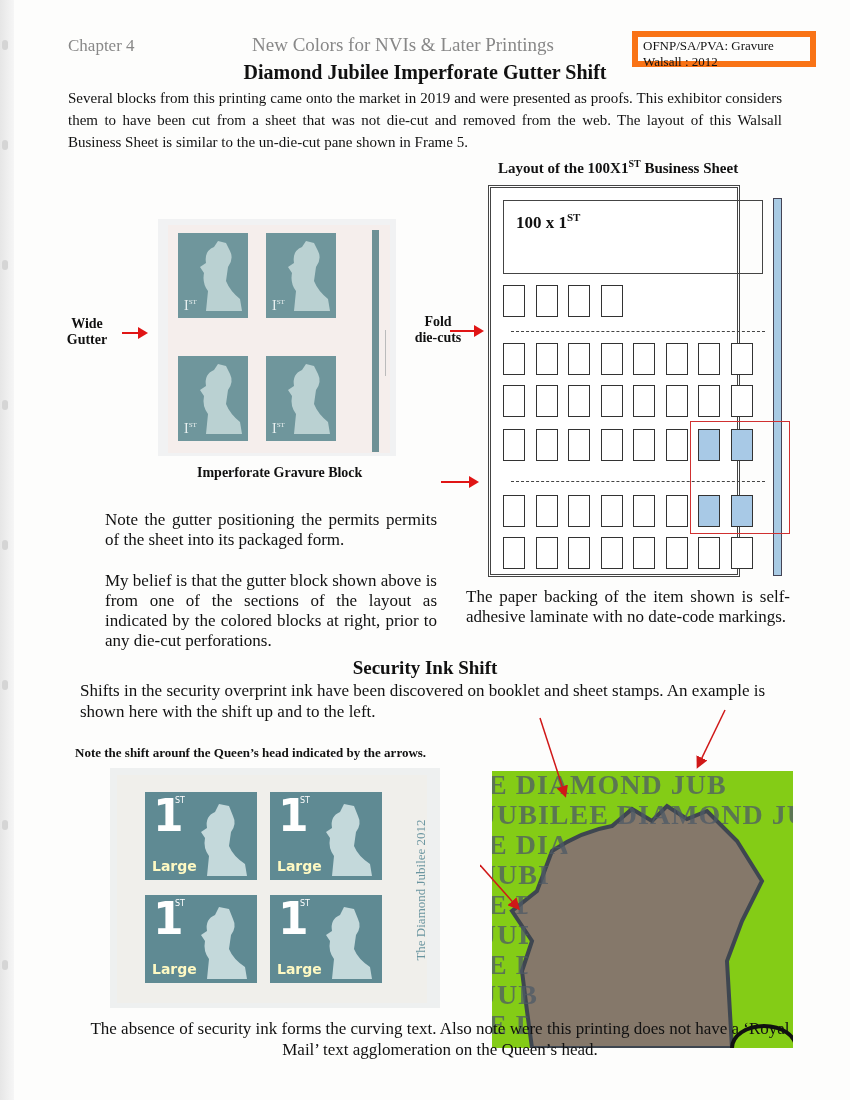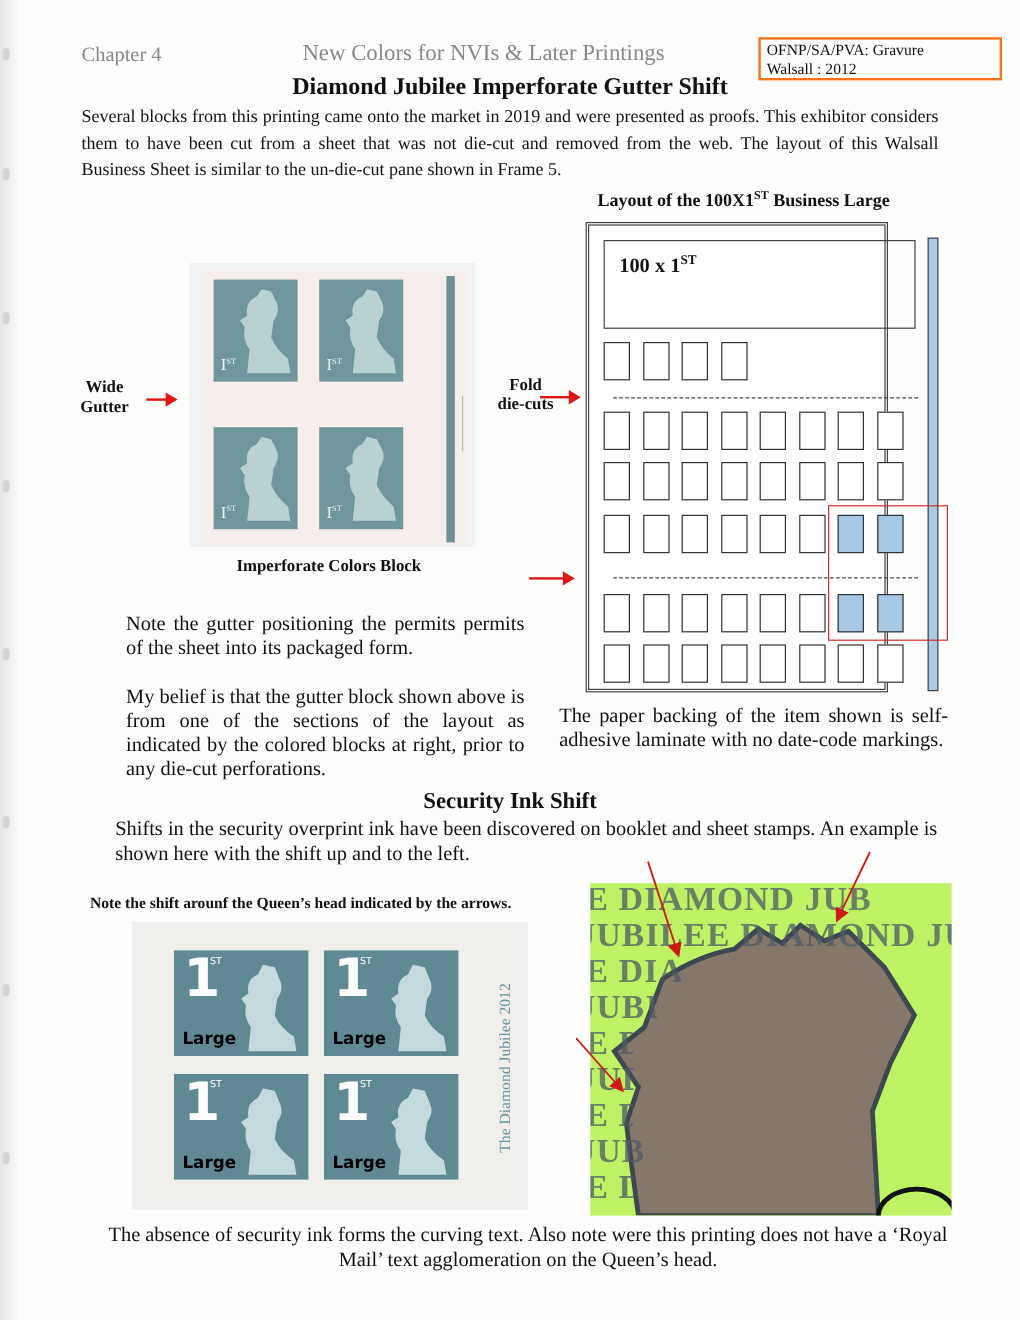--- a/index.html
+++ b/index.html
@@ -1,21 +1,21 @@
 <!DOCTYPE html>
 <html><head>
 <meta charset="utf-8">
 <style>
   html,body{margin:0;padding:0;}
   body{width:850px;height:1100px;background:#fdfdfc;position:relative;overflow:hidden;font-family:"DejaVu Serif","Liberation Serif",serif;color:#111;}
   .binder{position:absolute;left:0;top:0;width:14px;height:1100px;background:linear-gradient(90deg,#e6e6e6,#f6f6f6);}
   .hole{position:absolute;left:2px;width:6px;height:10px;border-radius:3px;background:#d5d5d5;}
   .chapter{position:absolute;left:68px;top:36px;font-size:17px;color:#888;font-family:"Liberation Serif",serif;}
   .section-title{position:absolute;left:252px;top:34px;font-size:19px;color:#888;font-family:"Liberation Serif",serif;}
-  .ref-box{position:absolute;left:632px;top:31px;width:203px;height:36px;border:2px solid #f97316;font-size:13px;line-height:16px;padding:1px 5px;box-sizing:border-box;font-family:"Liberation Serif",serif;}
+  .ref-box{position:absolute;left:632px;top:31px;width:184px;height:36px;border:6px solid #f97316;font-size:13px;line-height:16px;padding:1px 5px;box-sizing:border-box;font-family:"Liberation Serif",serif;}
   .page-title{position:absolute;left:0;width:850px;top:61px;text-align:center;font-size:20px;font-weight:bold;font-family:"Liberation Serif",serif;}
   .intro{position:absolute;left:68px;top:87px;width:714px;font-size:15px;line-height:22px;text-align:justify;font-family:"Liberation Serif",serif;}
   .layout-title{position:absolute;left:498px;top:158px;font-size:15px;font-weight:bold;font-family:"Liberation Serif",serif;}
   .layout-title sup{font-size:10px;}
   
   .sheet{position:absolute;left:488px;top:185px;width:252px;height:392px;border:3px double #444;box-sizing:border-box;background:#fff;}
   .sheet-header{position:absolute;left:12px;top:12px;width:260px;height:74px;border:1.5px solid #444;box-sizing:border-box;}
   .sheet-header-label{position:absolute;left:12px;top:10px;font-size:17px;font-weight:bold;font-family:"Liberation Serif",serif;}
   .sheet-header-label sup{font-size:11px;}
   .strip{position:absolute;left:282px;top:10px;width:7px;height:376px;background:#a9cbe4;border:1px solid #445;}
@@ -30,31 +30,31 @@
   
   .gblock-frame{position:absolute;left:158px;top:219px;width:238px;height:237px;background:#f1f2f3;}
   .gblock{position:absolute;left:168px;top:225px;width:222px;height:228px;background:#f5eeec;}
   .gstamp{position:absolute;width:70px;height:85px;background:#6f969c;overflow:hidden;}
   .gstamp .val{position:absolute;left:6px;bottom:4px;font-size:14px;color:#e8f0f0;font-family:"Liberation Serif",serif;}
   .gstamp .val sup{font-size:7px;}
   .gutter-strip{position:absolute;left:372px;top:230px;width:7px;height:222px;background:#6e9196;}
   .caption-bold{position:absolute;font-size:14px;font-weight:bold;font-family:"Liberation Serif",serif;}
   .para{position:absolute;font-size:17px;line-height:20px;text-align:justify;font-family:"Liberation Serif",serif;}
   .sec-title{position:absolute;left:0;width:850px;top:657px;text-align:center;font-size:19px;font-weight:bold;font-family:"Liberation Serif",serif;}
-  .sec-intro{position:absolute;left:96px;top:680px;width:710px;font-size:17px;line-height:21px;font-family:"Liberation Serif",serif;}
+  .sec-intro{position:absolute;left:80px;top:680px;width:710px;font-size:17px;line-height:21px;font-family:"Liberation Serif",serif;}
   
   .lframe{position:absolute;left:110px;top:768px;width:330px;height:240px;background:#eef0f0;}
   .lblock{position:absolute;left:117px;top:775px;width:310px;height:228px;background:#f0efeb;}
   .lstamp{position:absolute;width:112px;height:88px;background:#5f8a93;overflow:hidden;}
   .lstamp .one{position:absolute;left:8px;top:-2px;font-size:44px;font-weight:bold;color:#fff;font-family:"DejaVu Sans",sans-serif;}
   .lstamp .st{position:absolute;left:30px;top:4px;font-size:8px;color:#fff;font-family:"DejaVu Sans",sans-serif;}
-  .lstamp .size{position:absolute;left:7px;bottom:6px;font-size:14px;font-weight:bold;color:#000000;font-family:"DejaVu Sans",sans-serif;margin-top:42px;}
+  .lstamp .size{position:absolute;left:7px;bottom:6px;font-size:14px;font-weight:bold;color:#fef9c3;font-family:"DejaVu Sans",sans-serif;margin-top:42px;}
   .jubilee-text{position:absolute;left:421px;top:890px;font-size:13px;color:#6a95a0;transform:translate(-50%,-50%) rotate(-90deg);white-space:nowrap;font-family:"Liberation Serif",serif;}
   
-  .photo{position:absolute;left:492px;top:736px;width:301px;height:277px;background:#bef264;overflow:hidden;text-align:center;}
+  .photo{position:absolute;left:492px;top:771px;width:301px;height:277px;background:#84cc16;overflow:hidden;text-align:center;}
   .photo .bgtext{position:absolute;font-size:28px;font-weight:bold;color:#4e5a66;opacity:.75;font-family:"Liberation Serif",serif;white-space:nowrap;letter-spacing:1px;}
   .closing{position:absolute;left:90px;top:1018px;width:700px;text-align:center;font-size:17px;line-height:21px;font-family:"Liberation Serif",serif;}
 </style>
 </head>
 <body>
 
 <div class="binder">
   <div class="hole" style="top:40px"></div>
   <div class="hole" style="top:140px"></div>
   <div class="hole" style="top:260px"></div>
@@ -105,31 +105,31 @@
   </div>
 <div class="gutter-strip"></div>
 <div style="position:absolute;left:385px;top:330px;width:1px;height:46px;background:#bbb"></div>
 
 <div class="label-bold" style="left:57px;top:316px;width:60px">
   <div>Wide</div>
   <div>Gutter</div>
 </div>
 <div class="arrow" style="left:122px;top:332px;width:18px"></div>
 
-<div class="caption-bold" style="left:197px;top:465px">Imperforate Colors Block</div>
+<div class="caption-bold" style="left:197px;top:465px">Imperforate Gravure Block</div>
 
 <div class="label-bold" style="left:410px;top:314px;width:56px">
   <div>Fold</div>
   <div>die-cuts</div>
 </div>
 <div class="arrow" style="left:450px;top:330px;width:26px"></div>
 <div class="arrow" style="left:441px;top:481px;width:30px"></div>
 
 <div class="layout-title">
-  <span>Layout of the 100X1</span><sup>ST</sup><span> Business Large</span>
+  <span>Layout of the 100X1</span><sup>ST</sup><span> Business Sheet</span>
 </div>
 <div class="sheet" id="sheet">
   <div class="sheet-header">
     <div class="sheet-header-label"><span>100 x 1</span><sup>ST</sup></div>
   </div>
   <div class="strip"></div>
   <div class="fold" style="left:20px;top:143px;width:254px"></div>
   <div class="fold" style="left:20px;top:293px;width:254px"></div>
 <div class="cell" style="left: 12px; top: 97px;"></div>
     <div class="cell" style="left: 44.5px; top: 97px;"></div>

